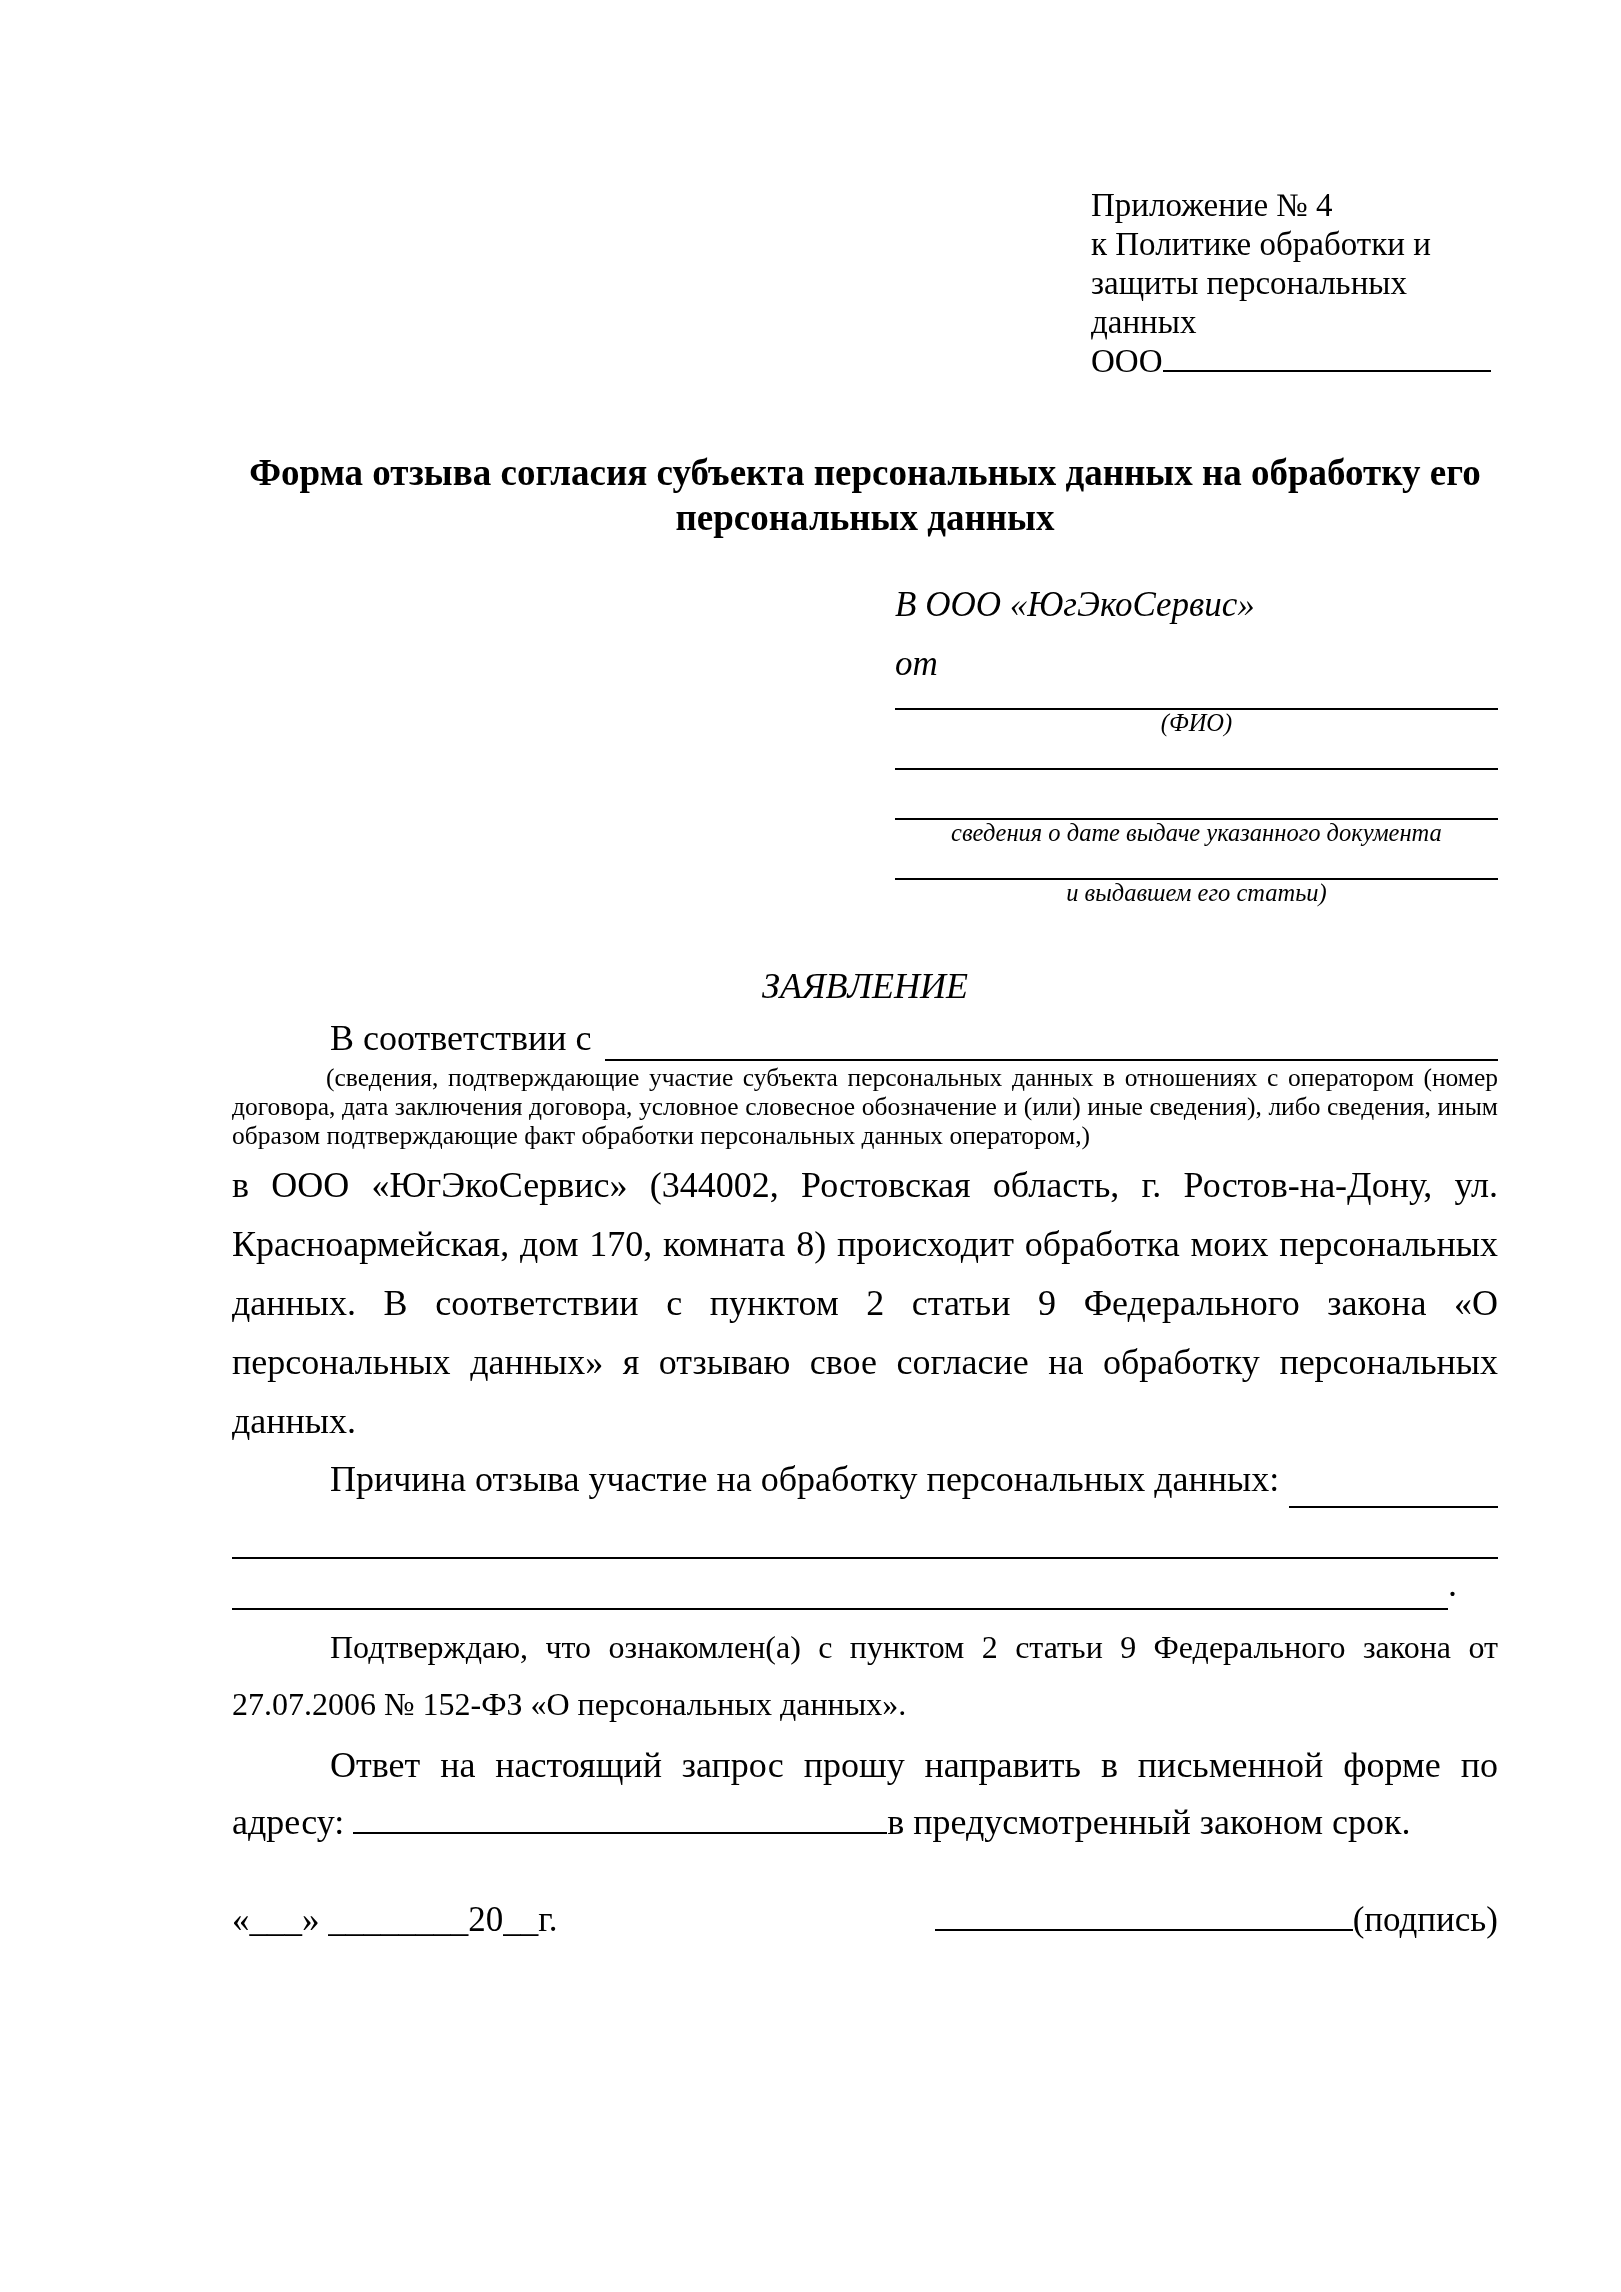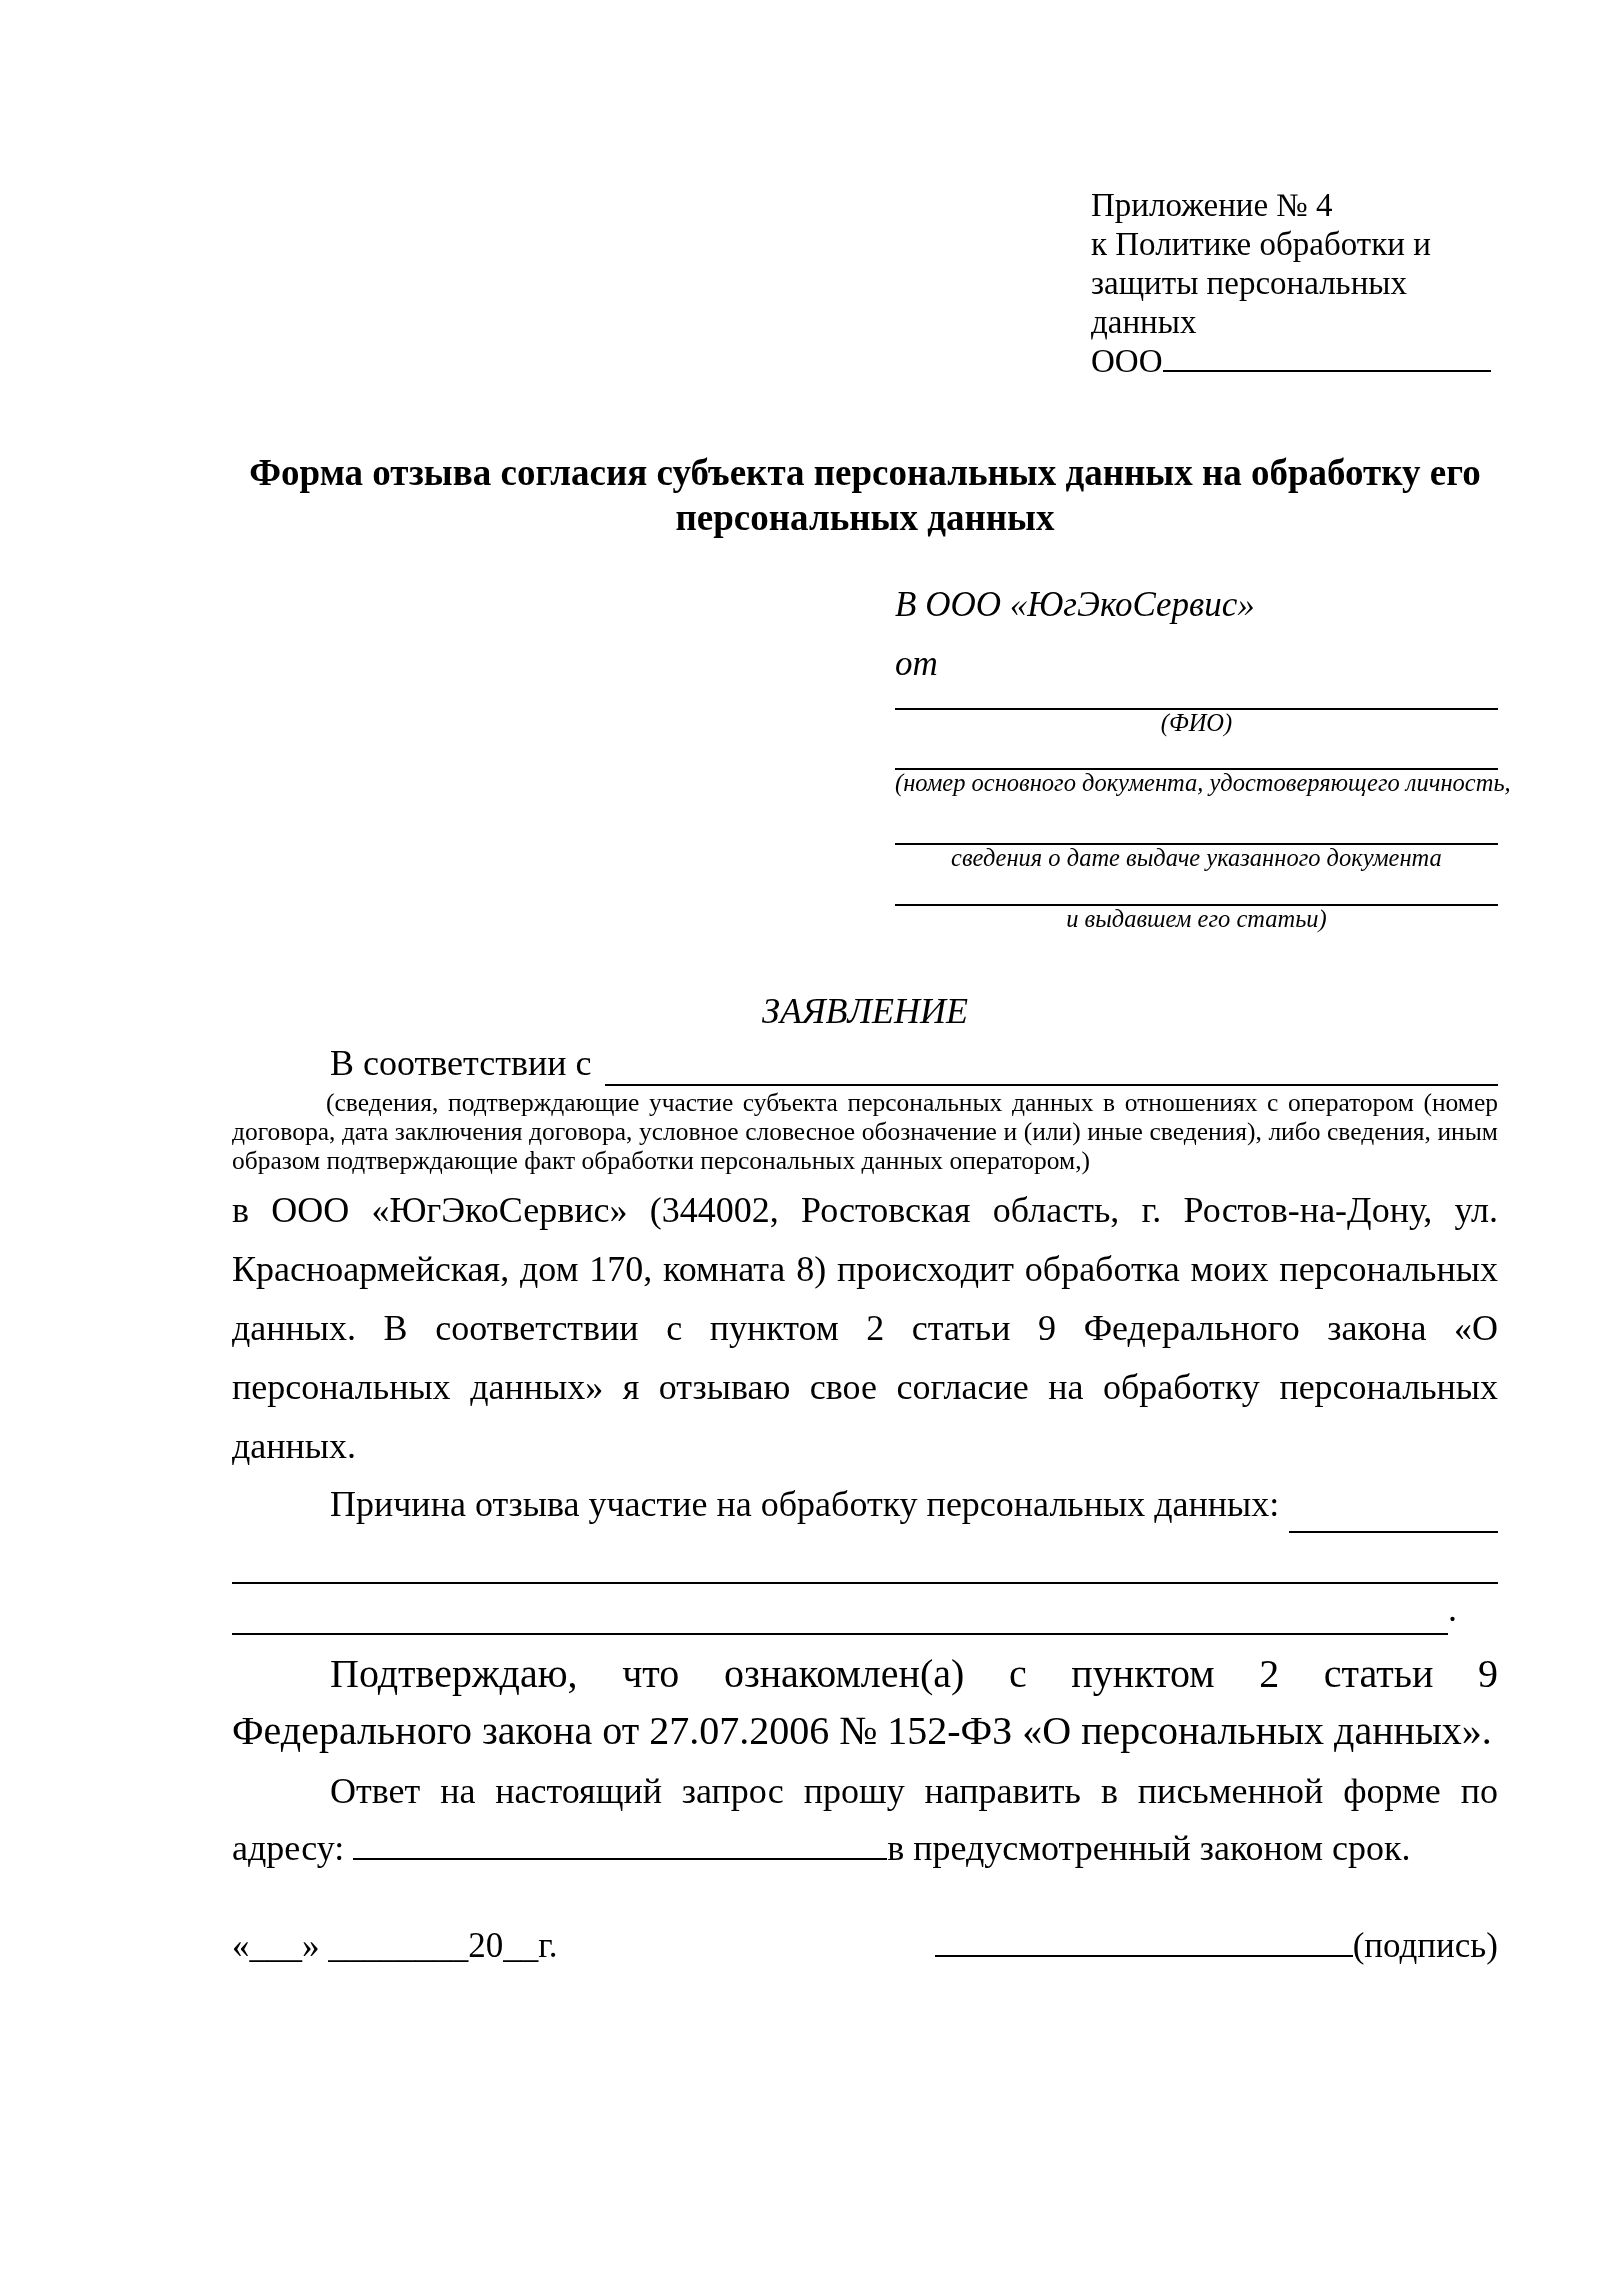--- a/index.html
+++ b/index.html
@@ -117,21 +117,21 @@
     height: 49px;
     border-bottom: 2px solid #000;
   }
   .blank-row {
     display: flex;
     padding-right: 41px;
     font-size: 36px;
     line-height: 51px;
   }
   .confirm-par {
-    font-size: 40px;
+    font-size: 32px;
     line-height: 57px;
     text-align: justify;
     text-indent: 98px;
     margin: 9.8px 0 0 0;
   }
   .answer-par {
     font-size: 36px;
     line-height: 57px;
     text-align: justify;
     text-indent: 98px;
@@ -166,21 +166,20 @@
   <h1 class="title">Форма отзыва согласия субъекта персональных данных на обработку его персональных данных</h1>
 
   <div class="addressee">
     <div class="to">В ООО «ЮгЭкоСервис»</div>
     <div class="from">от</div>
 
     <div class="fill fio-fill"></div>
     <div class="caption">(ФИО)</div>
 
     <div class="fill doc-fill"></div>
-    <div class="caption">(номер основного документа, удостоверяющего личность,</div>
 
     <div class="fill date-fill"></div>
     <div class="caption">сведения о дате выдаче указанного документа</div>
 
     <div class="fill organ-fill"></div>
     <div class="caption">и выдавшем его статьи)</div>
   </div>
 
   <div class="statement-heading">ЗАЯВЛЕНИЕ</div>
 

